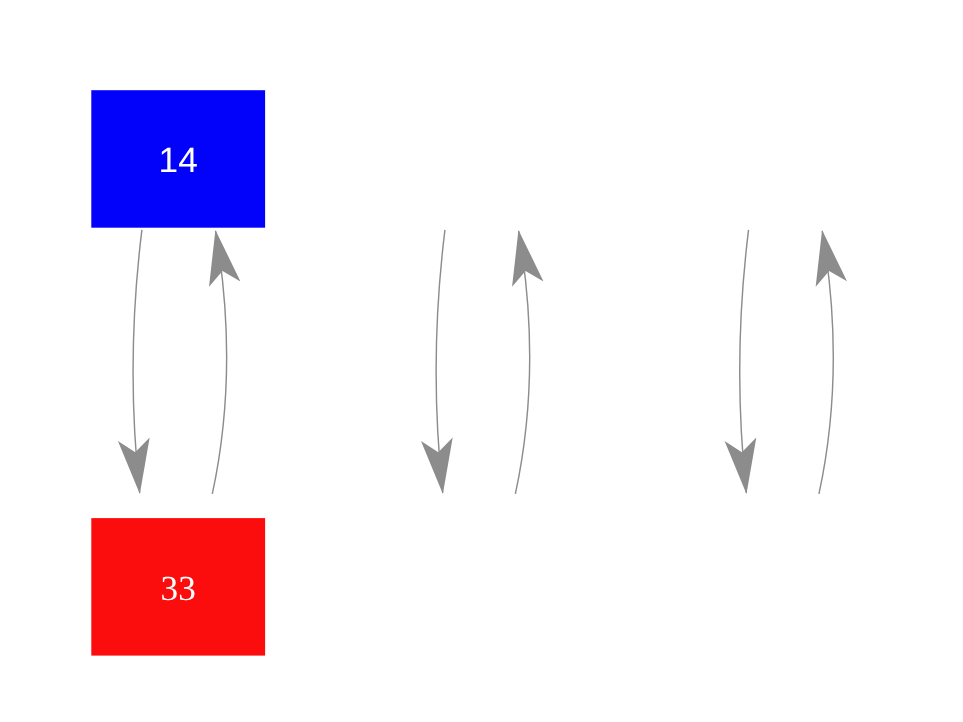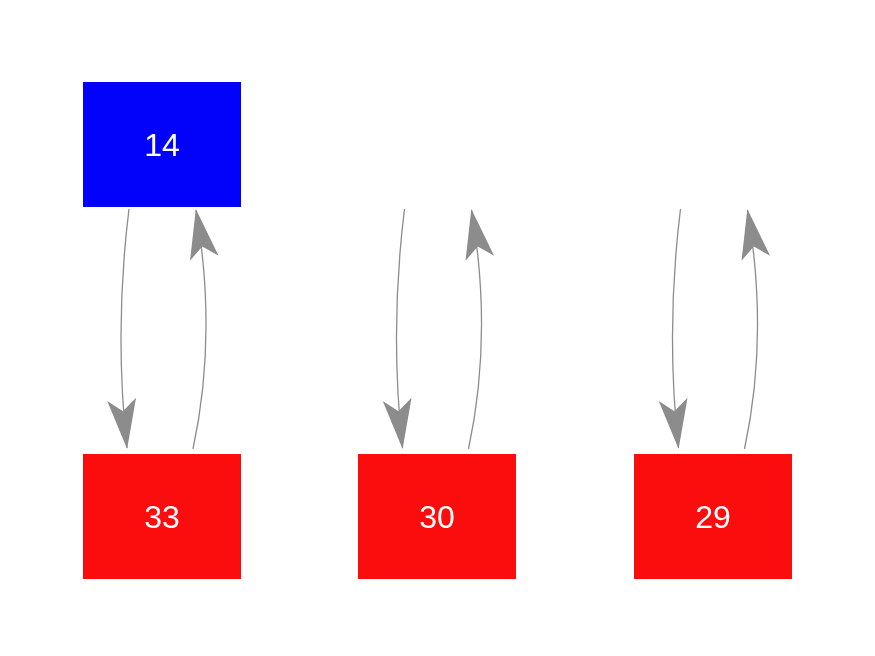--- a/index.html
+++ b/index.html
@@ -37,21 +37,21 @@
     height: 125px;
     display: flex;
     align-items: center;
     justify-content: center;
     color: var(--label-color, #ffffff);
     font-size: 32px;
     line-height: 1;
     user-select: none;
   }
   .node.row-top { top: 82px; background: var(--top-node-color, #0202fa); }
-  .node.row-bottom { top: 454px; background: var(--bottom-node-color, #fc0d0d); }
+  .node.row-bottom { top: 471px; background: var(--bottom-node-color, #fc0d0d); font-family: Liberation Serif, serif; }
   .col-1 { left: 83px; }
   .col-2 { left: 358px; }
   .col-3 { left: 634px; }
 </style>
 </head>
 <body>
 
 <div class="canvas">
 
   <svg class="edges-layer" viewBox="0 0 875 656" xmlns="http://www.w3.org/2000/svg">
@@ -71,20 +71,14 @@
     <path class="edge" d="M 744.5 449 Q 769 335 747.5 210" marker-end="url(#arrowhead)"></path>
   </svg>
 
   <div class="node row-top col-1">
     <span>14</span>
   </div>
 
   <div class="node row-bottom col-1">
     <span>33</span>
   </div>
-  <div class="node row-bottom col-2">
-    <span>30</span>
-  </div>
-  <div class="node row-bottom col-3">
-    <span>29</span>
-  </div>
 
 </div>
 
 </body></html>

